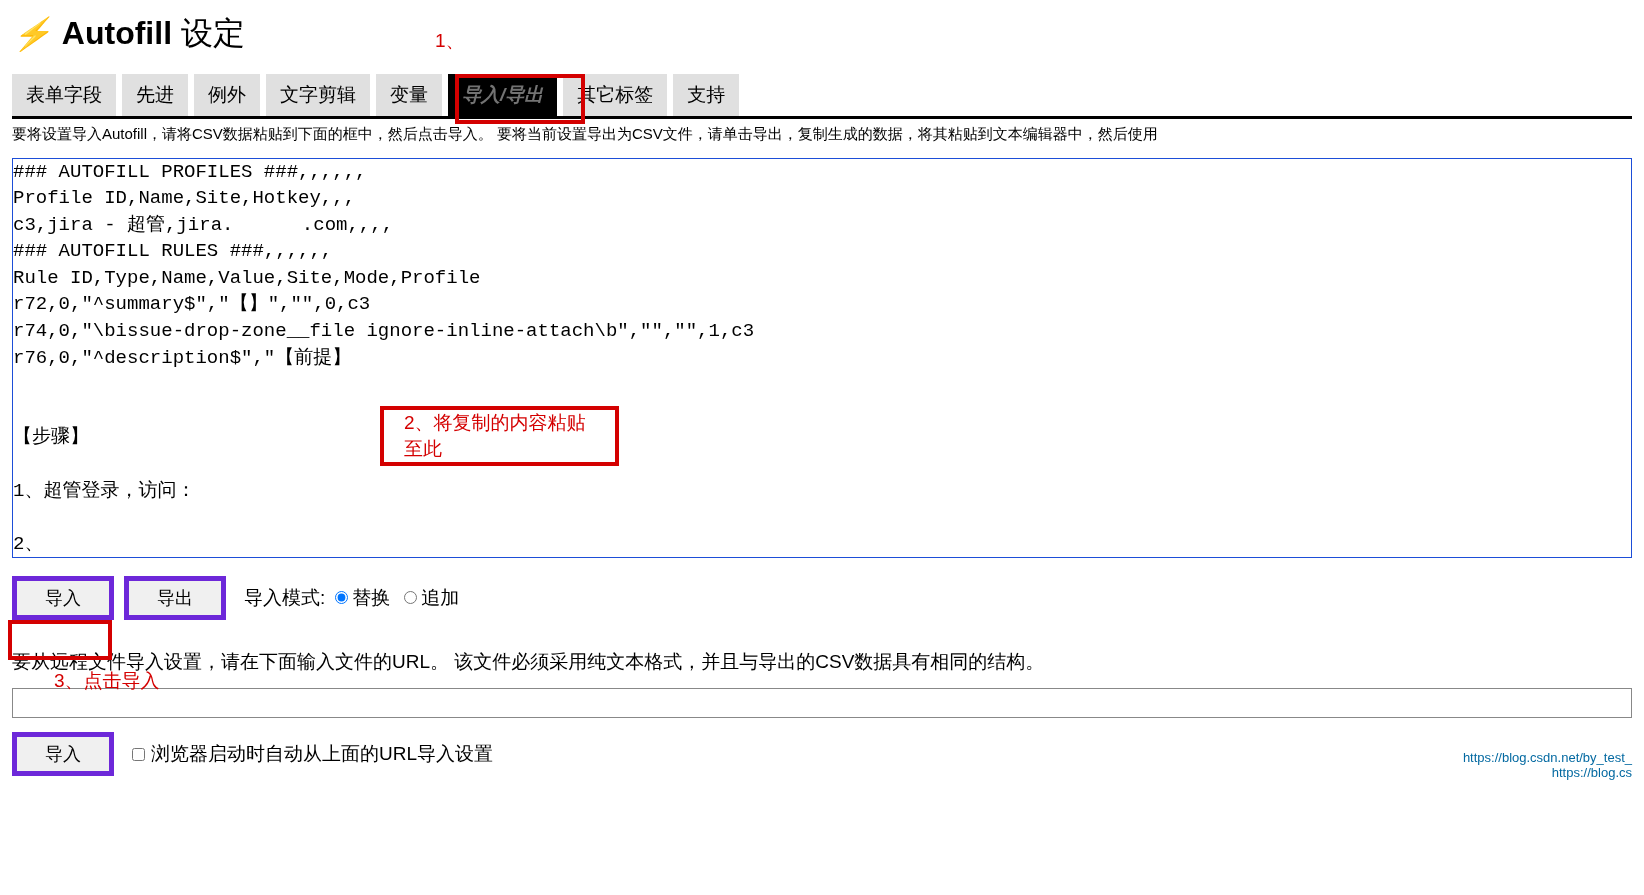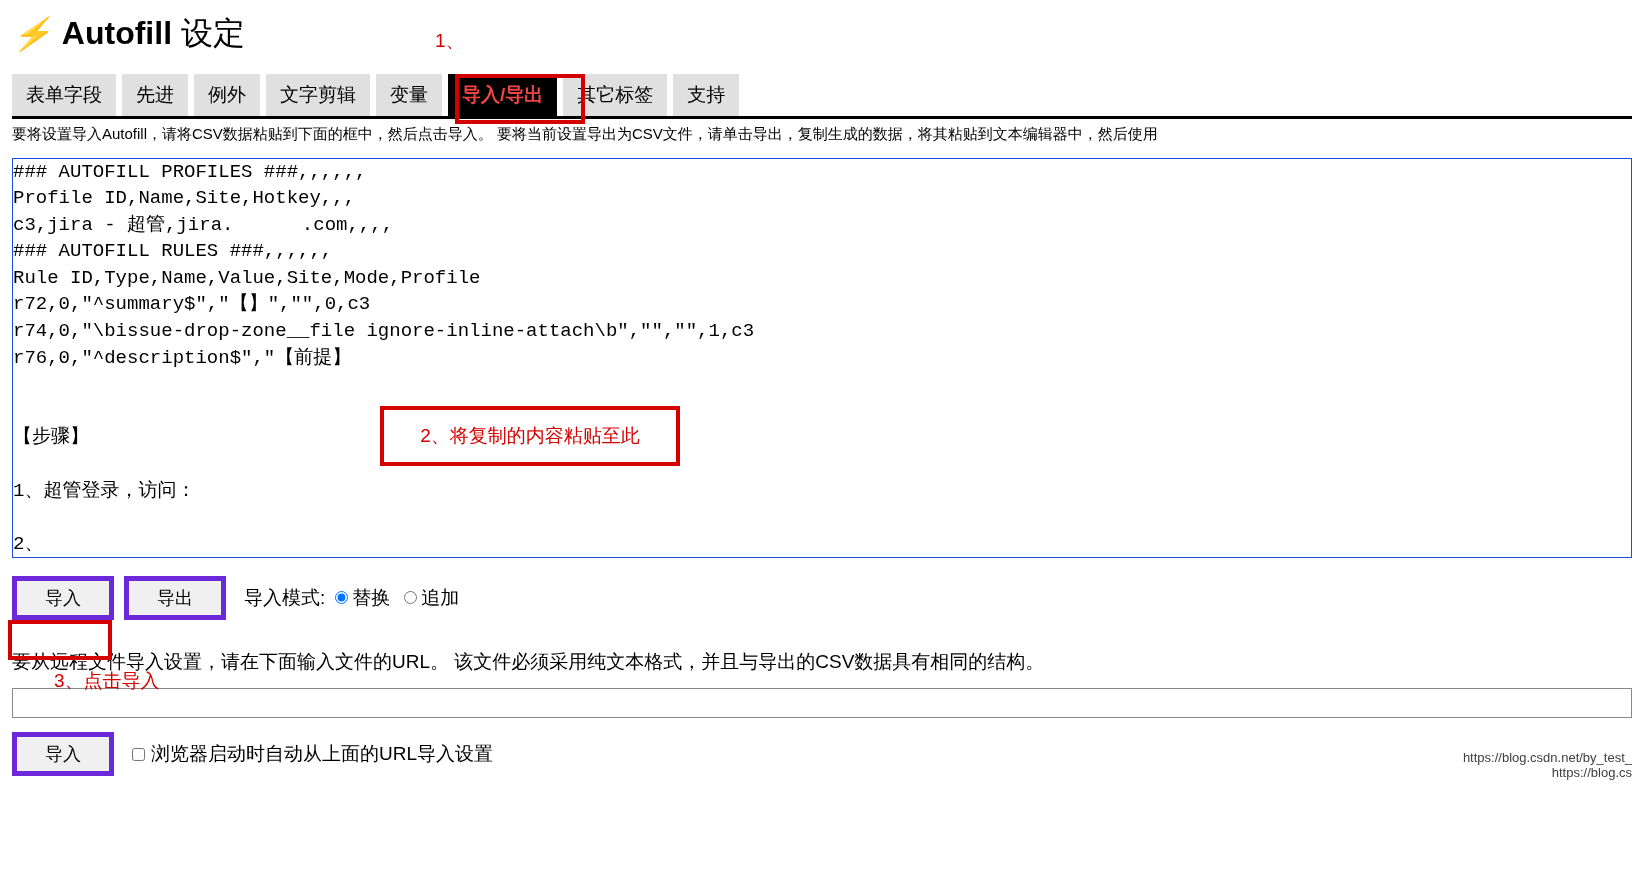--- a/index.html
+++ b/index.html
@@ -42,22 +42,23 @@
     }
     .tab {
       background: #e0e0e0;
       padding: 8px 14px;
       font-size: 19px;
       cursor: pointer;
       border: none;
     }
     .tab.active {
       background: #000;
-      color: #ef4444;
+      color: #737373;
       font-weight: bold;
+      font-style: italic;
     }
     .instructions {
       font-size: 15px;
       margin: 4px 0 12px 0;
       line-height: 1.5;
     }
     .csv-textarea {
       width: 100%;
       height: 400px;
       border: 1px solid #1d4ed8;
@@ -138,21 +139,21 @@
       align-items: center;
       justify-content: center;
       color: #d40000;
       font-size: 19px;
       padding: 10px 20px;
     }
     .watermark {
       position: absolute;
       right: 12px;
       bottom: 8px;
-      color: #404040;
+      color: #0369a1;
       font-size: 13px;
       text-align: right;
       font-family: Arial, sans-serif;
       pointer-events: none;
     }
   </style>
 </head>
 <body>
 
 
@@ -225,21 +226,21 @@
   <button class="action-button">导入</button>
   <div class="checkbox-group">
     <input type="checkbox" style="">
     <span>浏览器启动时自动从上面的URL导入设置</span>
   </div>
 </div>
 
 
 <div class="annot" style="left:435px; top:28px;">1、</div>
 <div class="annot-box" style="left:455px; top:74px; width:130px; height:50px;"></div>
-<div class="annot-box inner" style="left:380px; top:406px; width:300px; height:60px;">
+<div class="annot-box inner" style="left:380px; top:406px; width:239px; height:60px;">
   <span>2、将复制的内容粘贴至此</span>
 </div>
 <div class="annot-box" style="left:8px; top:620px; width:104px; height:40px;"></div>
 <div class="annot" style="left:54px; top:668px;">3、点击导入</div>
 
 
 <div class="watermark" style="white-space: pre;">https://blog.csdn.net/by_test_
 https://blog.cs</div>
 
 

